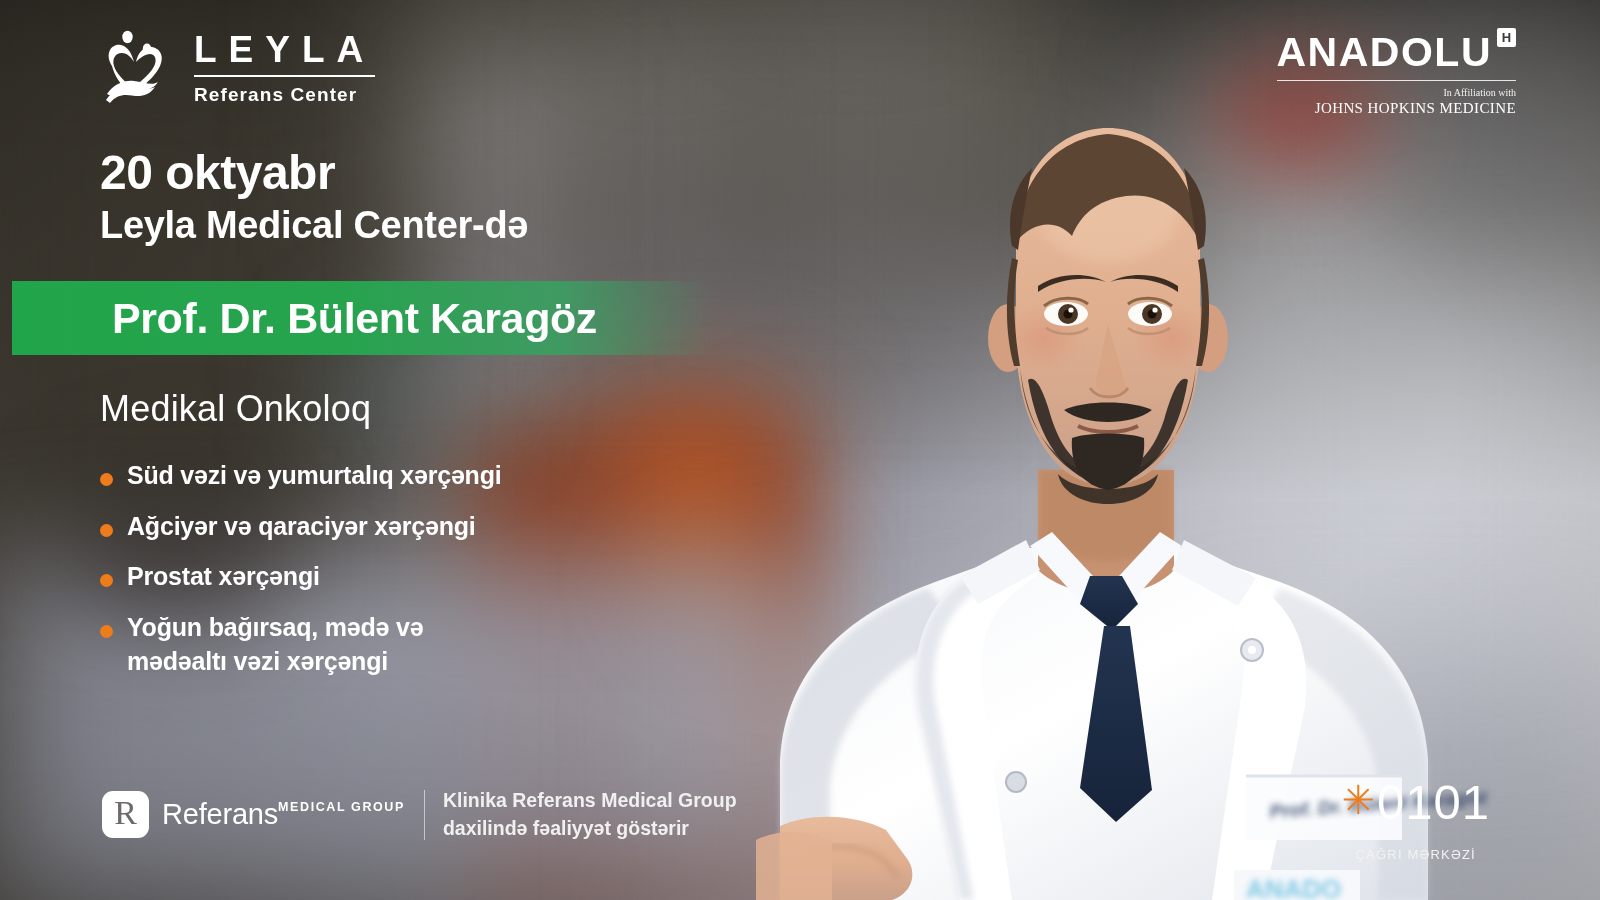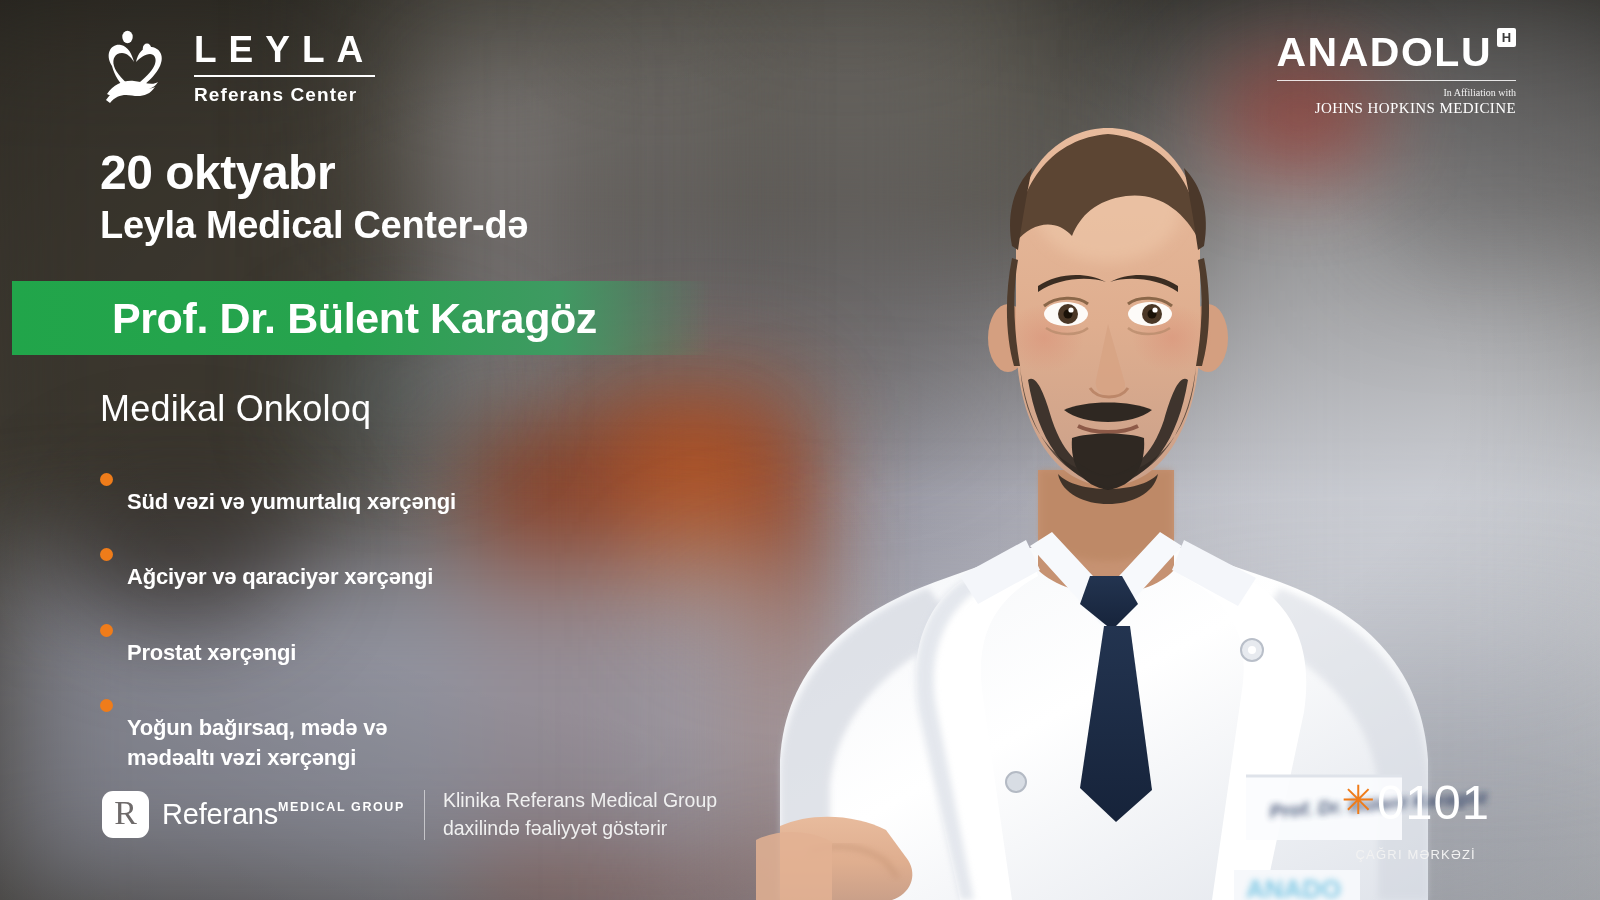--- a/index.html
+++ b/index.html
@@ -117,37 +117,37 @@
   }
 
   
   .bullets{position:absolute;left:100px;top:458px;width:620px;}
   .bullet-row{display:flex;align-items:flex-start;margin-bottom:16px;}
   .bullet-dot{
     width:13px;height:13px;border-radius:50%;background:#ef7c1a;
     margin-top:15px;margin-right:14px;flex:0 0 auto;
   }
   .bullet-text{
-    color:#fff;font-size:22px;font-weight:700;line-height:1.38;letter-spacing:-.2px;margin-top:29px;
+    color:#fff;font-size:25px;font-weight:700;line-height:1.38;letter-spacing:-.2px;
   }
 
   
   .referans{position:absolute;left:102px;top:787px;display:flex;align-items:center;}
   .ref-mark{
     width:47px;height:47px;border-radius:11px;background:#ffffff;
     display:flex;align-items:center;justify-content:center;
     color:#6e6a6a;font-family:"Liberation Serif",serif;font-size:34px;line-height:1;
     padding-bottom:3px;box-sizing:border-box;
   }
   .ref-names{margin-left:13px;display:flex;flex-direction:row;}
   .ref-word{color:#fff;font-size:29px;font-weight:400;line-height:1;letter-spacing:-.2px;}
   .ref-rule{height:1px;background:rgba(255,255,255,.9);margin:4px 0 3px 0;}
   .ref-sub{color:#fff;font-size:12.5px;font-weight:700;letter-spacing:1.6px;}
   .ref-divider{width:1px;height:50px;background:rgba(255,255,255,.55);margin:0 18px 0 19px;}
-  .ref-tagline{color:#f0f0f0;font-size:19.5px;line-height:1.42;font-weight:400;}
+  .ref-tagline{color:#f0f0f0;font-size:19.5px;line-height:1.42;font-weight:700;}
 
   
   .callcenter{position:absolute;right:110px;top:778px;text-align:center;}
   .cc-row{display:flex;align-items:flex-start;justify-content:center;}
   .cc-star{color:#ef7c1a;font-size:40px;line-height:.9;margin-right:2px;margin-top:4px;}
   .cc-num{color:#fff;font-size:49px;font-weight:400;letter-spacing:1px;line-height:1;}
   .cc-label{color:#f2f2f2;font-size:13px;letter-spacing:1.2px;margin-top:20px;}
 </style>
 </head>
 <body>

